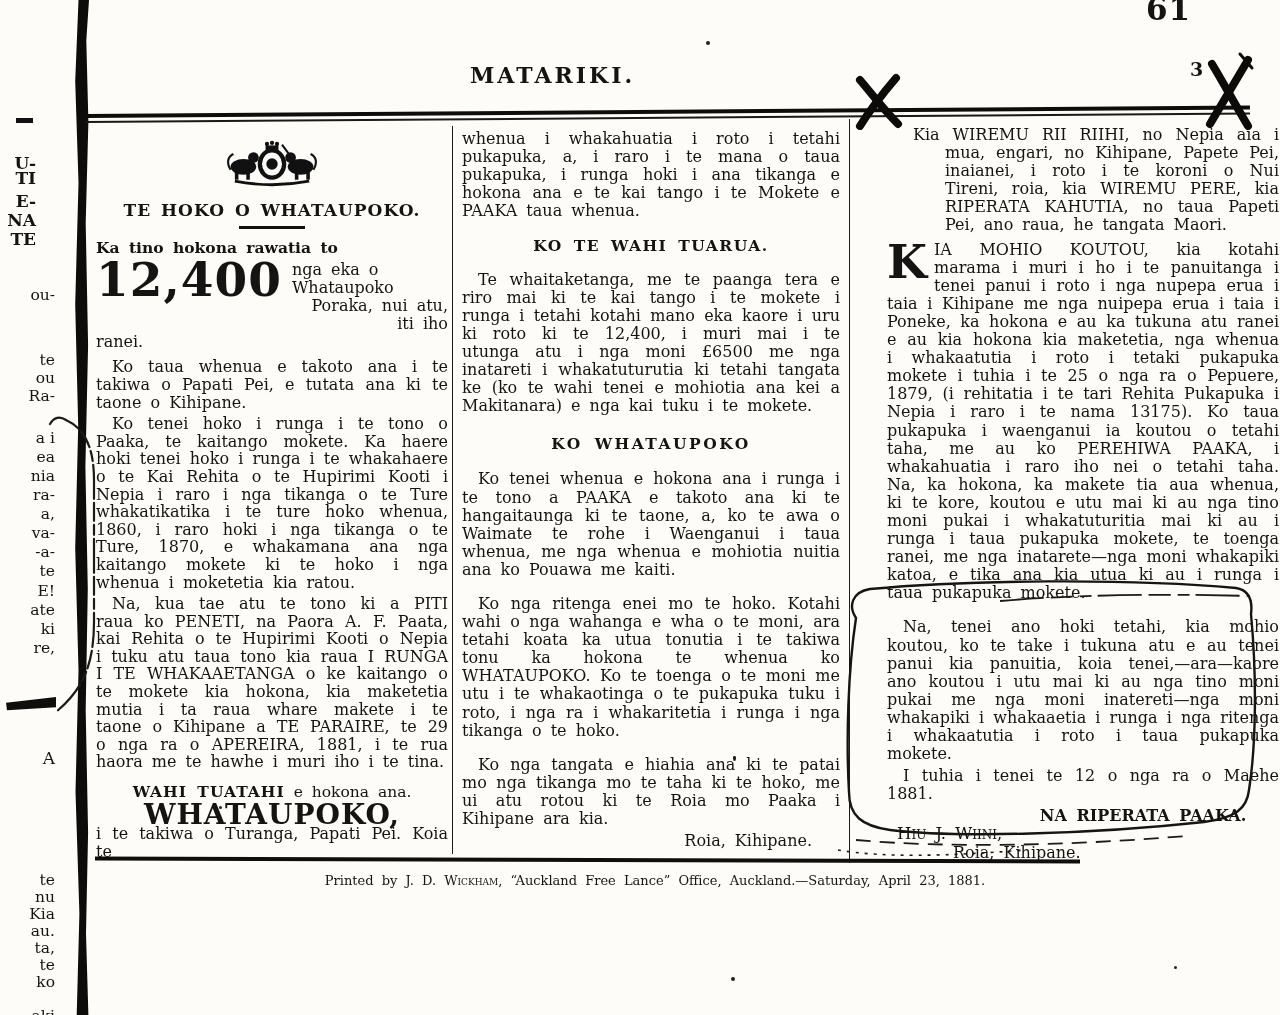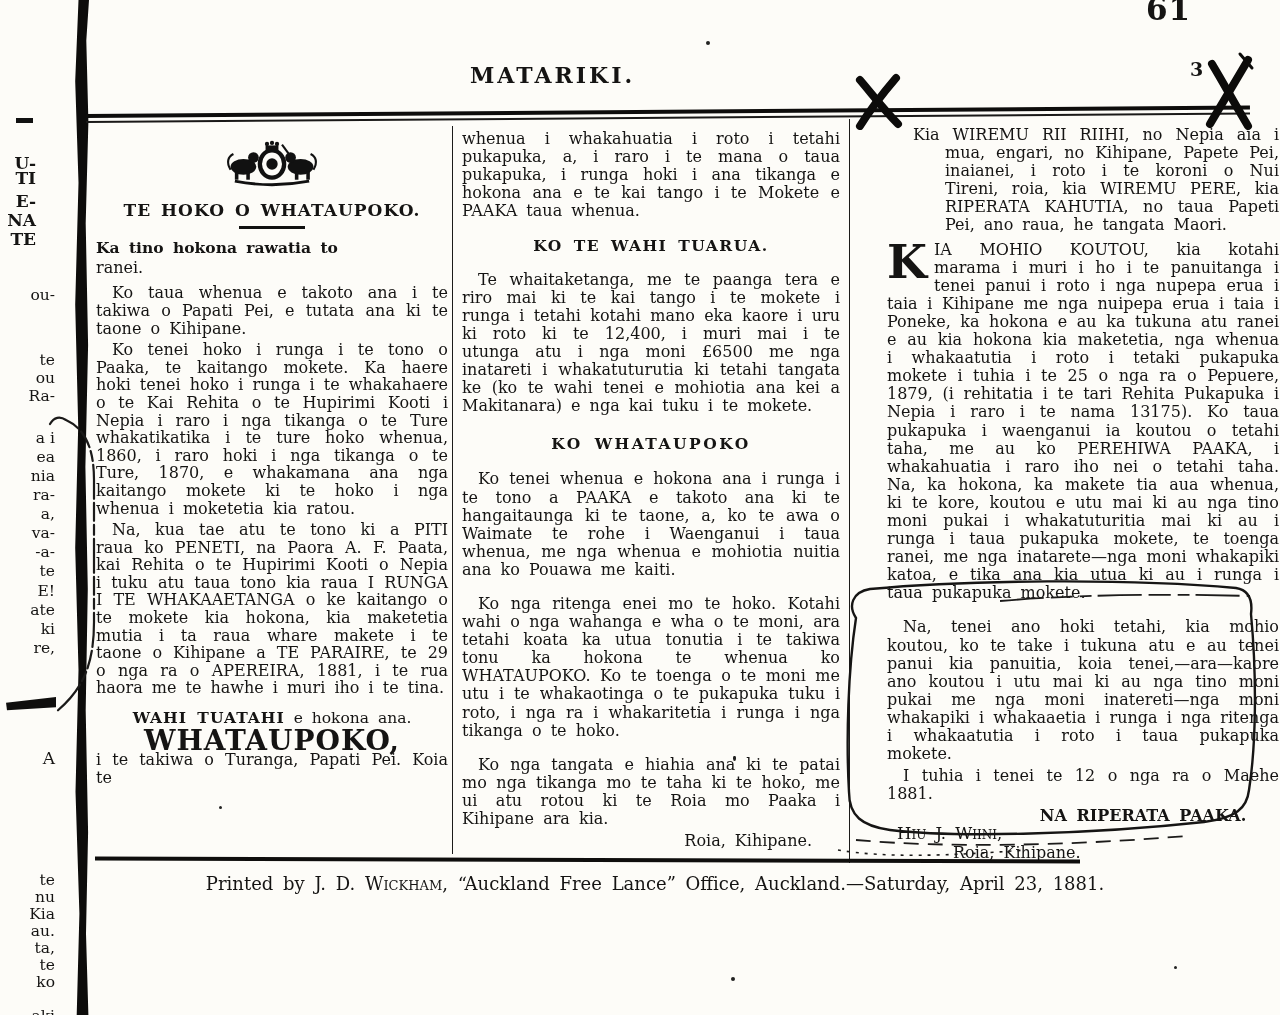--- a/index.html
+++ b/index.html
@@ -63,21 +63,21 @@
   .hang{padding-left:58px;text-indent:-32px;margin-bottom:6px;}
   .dropcap{float:left;font-size:46px;line-height:36px;font-weight:bold;padding:3px 7px 0 0;}
   .gap-top{margin-top:16px;}
   .sc{font-variant:small-caps;}
   .sig3-1{text-align:center;text-indent:0;font-weight:bold;padding-left:120px;margin-top:4px;}
   .sig3-2{text-indent:0;padding-left:10px;font-size:16.5px;}
   .sig3-3{text-indent:0;padding-left:66px;}
 
   
   .botrule{position:absolute;left:95px;top:858px;width:985px;height:4px;background:#0f0e0d;transform:rotate(0.18deg);}
-  .imprint{position:absolute;left:90px;top:873px;width:1130px;text-align:center;font-size:18px;word-spacing:4px;}
+  .imprint{position:absolute;left:90px;top:873px;width:1130px;text-align:center;font-size:13px;word-spacing:4px;}
 
   
   .deco{position:absolute;}
   .speck{position:absolute;background:#222;border-radius:50%;}
 </style>
 </head>
 <body>
 
 <div class="page">
 
@@ -161,20 +161,27 @@
         <path d="M 93,17 L 84,5" stroke="#111" stroke-width="3"></path>
         <path d="M 128,40 C 134,30 132,22 124,18" fill="none" stroke="#111" stroke-width="3"></path>
         <rect x="102" y="42" width="5" height="12" fill="#111"></rect>
           <rect x="118" y="42" width="5" height="12" fill="#111"></rect>
         <path d="M 18,56 Q 70,66 122,56" fill="none" stroke="#111" stroke-width="4"></path>
       </svg>
     </div>
     <div class="head1">TE HOKO O WHATAUPOKO.</div>
     <div class="head1-rule"></div>
     <div class="lead">Ka tino hokona rawatia to</div>
+    <div class="figure-row">
+      <div class="fig-num">12,400</div>
+      <div class="fig-tail">
+        <div class="fig-t1">nga eka o Whataupoko</div>
+        <div class="fig-t2">Poraka, nui atu, iti iho</div>
+      </div>
+    </div>
     <div class="fig-cont">ranei.</div>
     <div class="para">Ko taua whenua e takoto ana i te takiwa o Papati Pei, e tutata ana ki te taone o Kihipane.</div>
     <div class="para">Ko tenei hoko i runga i te tono o Paaka, te kaitango mokete.  Ka haere hoki tenei hoko i runga i te whakahaere o te Kai Rehita o te Hupirimi Kooti i Nepia i raro i nga tikanga o te Ture whakatikatika i te ture hoko whenua, 1860, i raro hoki i nga tikanga o te Ture, 1870, e whakamana ana nga kaitango mokete ki te hoko i nga whenua i moketetia kia ratou.</div>
     <div class="para">Na, kua tae atu te tono ki a PITI raua ko PENETI, na Paora A. F. Paata, kai Rehita o te Hupirimi Kooti o Nepia i tuku atu taua tono kia raua I RUNGA I TE WHAKAAETANGA o ke kaitango o te mokete kia hokona, kia maketetia mutia i ta raua whare makete i te taone o Kihipane a TE PARAIRE, te 29 o nga ra o APEREIRA, 1881, i te rua haora me te hawhe i muri iho i te tina.</div>
     <div class="subhead">
       <b>WAHI TUATAHI</b><span> e hokona ana.</span>
     </div>
     <div class="bigname">WHATAUPOKO,</div>
     <div class="para noindent">i te takiwa o Turanga, Papati Pei.  Koia te</div>
   </div>

